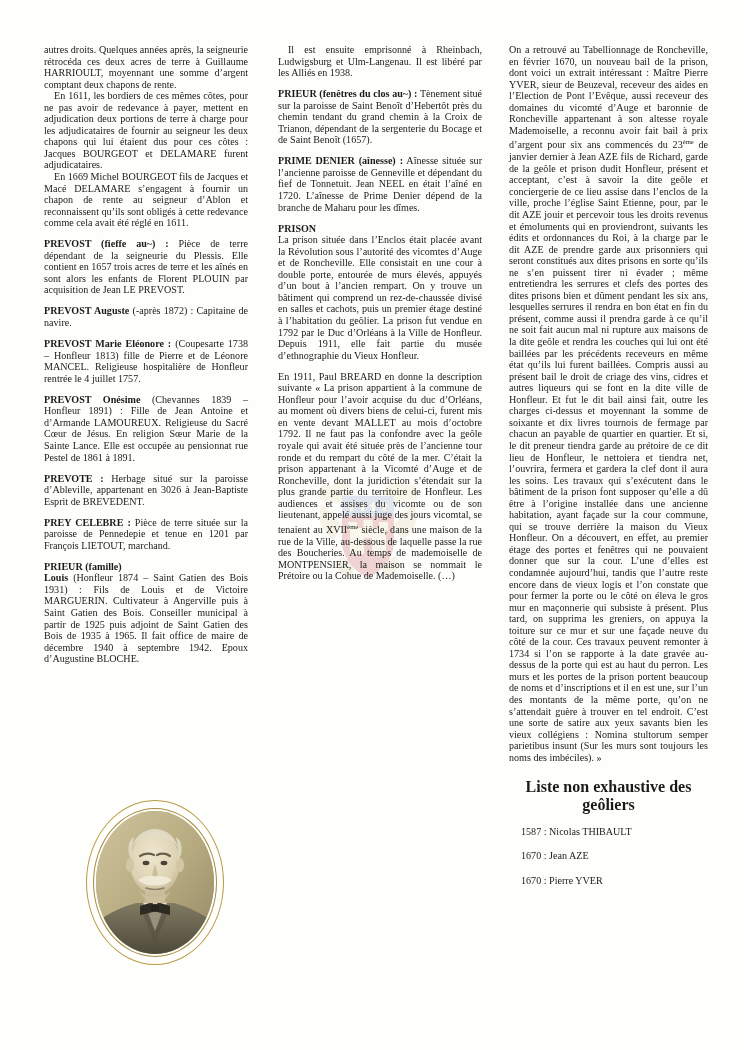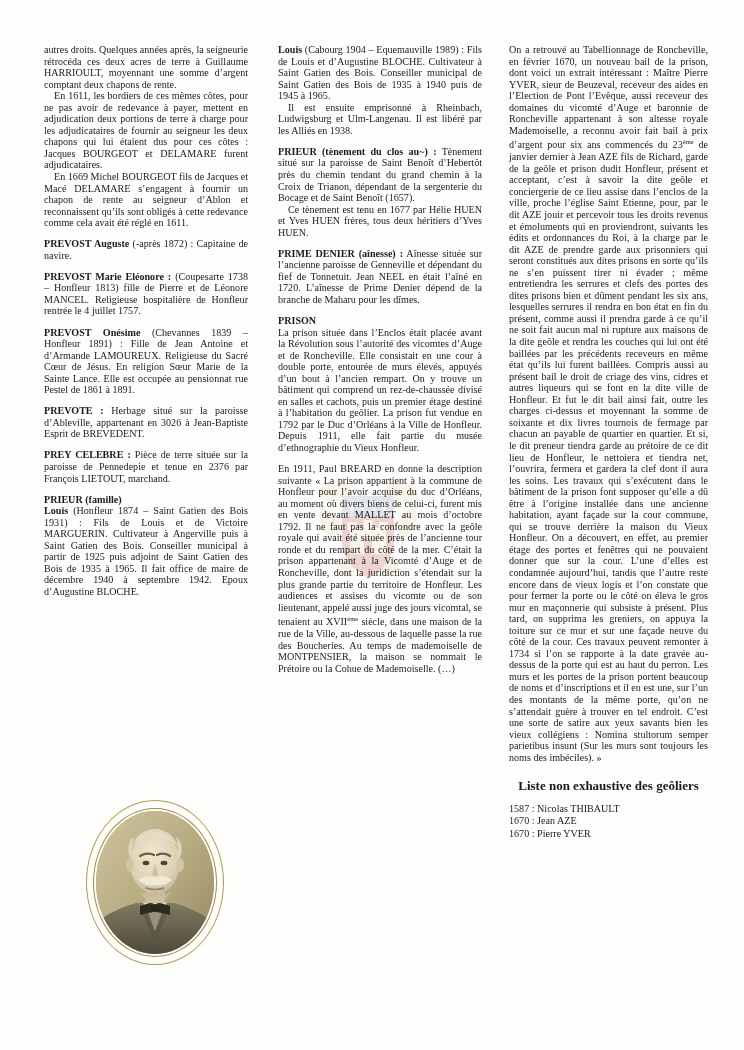--- a/index.html
+++ b/index.html
@@ -90,26 +90,26 @@
     height: 143px;
     border-radius: 50% / 50%;
     overflow: hidden;
     background: #b9ad86;
   }
   .photo svg { display: block; }
 
   .geoliers-title {
     margin: 0;
     font-weight: bold;
-    font-size: 13px;
+    font-size: 16px;
     text-align: center;
     margin-top: 15px;
   }
   .geolier-line {
-    margin: 0;
+    margin: 12px;
     font-size: 10.1px;
     line-height: 12.2px;
     text-align: left;
   }
   .geolier-list { margin-top: 9px; }
   sup.ord { font-size: 6.6px; vertical-align: super; }
 </style>
 </head>
 <body>
 
@@ -152,41 +152,40 @@
     </svg>
   </div>
 
   <div class="columns">
 
     <div class="col col-1">
       <p class="para">autres droits. Quelques années après, la seigneurie rétrocéda ces deux acres de terre à Guillaume HARRIOULT, moyennant une somme d’argent comptant deux chapons de rente.</p>
       <p class="para indent">En 1611, les bordiers de ces mêmes côtes, pour ne pas avoir de redevance à payer, mettent en adjudication deux portions de terre à charge pour les adjudicataires de fournir au seigneur les deux chapons qui lui étaient dus pour ces côtes : Jacques BOURGEOT et DELAMARE furent adjudicataires.</p>
       <p class="para indent">En 1669 Michel BOURGEOT fils de Jacques et Macé DELAMARE s’engagent à fournir un chapon de rente au seigneur d’Ablon et reconnaissent qu’ils sont obligés à cette redevance comme cela avait été réglé en 1611.</p>
 
+      <p class="para gap"><b class="hd">PREVOST (fieffe au~) :</b><span> Pièce de terre dépendant de la seigneurie du Plessis. Elle contient en 1657 trois acres de terre et les aînés en sont alors les enfants de Florent PLOUIN par acquisition de Jean LE PREVOST.</span></p>
 
       <p class="para gap"><b class="hd">PREVOST Auguste</b><span> (-après 1872) : Capitaine de navire.</span></p>
 
       <p class="para gap"><b class="hd">PREVOST Marie Eléonore :</b><span> (Coupesarte 1738 – Honfleur 1813) fille de Pierre et de Léonore MANCEL. Religieuse hospitalière de Honfleur rentrée le 4 juillet 1757.</span></p>
 
       <p class="para gap"><b class="hd">PREVOST Onésime</b><span> (Chevannes 1839 – Honfleur 1891) : Fille de Jean Antoine et d’Armande LAMOUREUX. Religieuse du Sacré Cœur de Jésus. En religion Sœur Marie de la Sainte Lance. Elle est occupée au pensionnat rue Pestel de 1861 à 1891.</span></p>
 
       <p class="para gap"><b class="hd">PREVOTE :</b><span> Herbage situé sur la paroisse d’Ableville, appartenant en 3026 à Jean-Baptiste Esprit de BREVEDENT.</span></p>
 
-      <p class="para gap"><b class="hd">PREY CELEBRE :</b><span> Pièce de terre située sur la paroisse de Pennedepie et tenue en 2376 par François LIETOUT, marchand.</span></p>
+      <p class="para gap"><b class="hd">PREY CELEBRE :</b><span> Pièce de terre située sur la paroisse de Pennedepie et tenue en 1201 par François LIETOUT, marchand.</span></p>
 
       <p class="para gap"><b class="hd">PRIEUR (famille)</b></p>
       <p class="para"><b class="hd">Louis</b><span> (Honfleur 1874 – Saint Gatien des Bois 1931) : Fils de Louis et de Victoire MARGUERIN. Cultivateur à Angerville puis à Saint Gatien des Bois. Conseiller municipal à partir de 1925 puis adjoint de Saint Gatien des Bois de 1935 à 1965. Il fait office de maire de décembre 1940 à septembre 1942. Epoux d’Augustine BLOCHE.</span></p>
     </div>
 
     <div class="col col-2">
-      <p class="para"><b class="hd">Louis</b><span> (Cabourg 1904 – Equemauville 1989) : Fils de Louis et d’Augustine BLOCHE. Cultivateur à Saint Gatien des Bois. Conseiller municipal de Saint Gatien des Bois de 1935 à 1940 puis de 1945 à 1965.</span></p>
       <p class="para indent">Il est ensuite emprisonné à Rheinbach, Ludwigsburg et Ulm-Langenau. Il est libéré par les Alliés en 1938.</p>
 
-      <p class="para gap"><b class="hd">PRIEUR (tènement du clos au~) :</b><span> Tènement situé sur la paroisse de Saint Benoît d’Hebertôt près du chemin tendant du grand chemin à la Croix de Trianon, dépendant de la sergenterie du Bocage et de Saint Benoît (1657).</span></p>
-      <p class="para indent">Ce tènement est tenu en 1677 par Hélie HUEN et Yves HUEN frères, tous deux héritiers d’Yves HUEN.</p>
+      <p class="para gap"><b class="hd">PRIEUR (fenêtres du clos au~) :</b><span> Tènement situé sur la paroisse de Saint Benoît d’Hebertôt près du chemin tendant du grand chemin à la Croix de Trianon, dépendant de la sergenterie du Bocage et de Saint Benoît (1657).</span></p>
 
       <p class="para gap"><b class="hd">PRIME DENIER (aînesse) :</b><span> Aînesse située sur l’ancienne paroisse de Genneville et dépendant du fief de Tonnetuit. Jean NEEL en était l’aîné en 1720. L’aînesse de Prime Denier dépend de la branche de Maharu pour les dîmes.</span></p>
 
 
       <p class="para gap"><b class="hd">PRISON</b></p>
       <p class="para">La prison située dans l’Enclos était placée avant la Révolution sous l’autorité des vicomtes d’Auge et de Roncheville. Elle consistait en une cour à double porte, entourée de murs élevés, appuyés d’un bout à l’ancien rempart. On y trouve un bâtiment qui comprend un rez-de-chaussée divisé en salles et cachots, puis un premier étage destiné à l’habitation du geôlier. La prison fut vendue en 1792 par le Duc d’Orléans à la Ville de Honfleur. Depuis 1911, elle fait partie du musée d’ethnographie du Vieux Honfleur.</p>
       <p class="para gap"><span>En 1911, Paul BREARD en donne la description suivante « La prison appartient à la commune de Honfleur pour l’avoir acquise du duc d’Orléans, au moment où divers biens de celui-ci, furent mis en vente devant MALLET au mois d’octobre 1792. Il ne faut pas la confondre avec la geôle royale  qui avait été située près de l’ancienne tour ronde et du rempart du côté de la mer. C’était la prison appartenant à la Vicomté d’Auge et de Roncheville, dont la juridiction s’étendait sur la plus grande partie du territoire de Honfleur. Les audiences et assises du vicomte ou de son lieutenant, appelé aussi juge des jours vicomtal, se tenaient au XVII</span><sup class="ord">ème</sup><span> siècle, dans une maison de la rue de la Ville, au-dessous de laquelle passe la rue des Boucheries. Au temps de mademoiselle de MONTPENSIER, la maison se nommait le Prétoire ou la Cohue de Mademoiselle. (…)</span></p>
     </div>
 
     <div class="col col-3">

